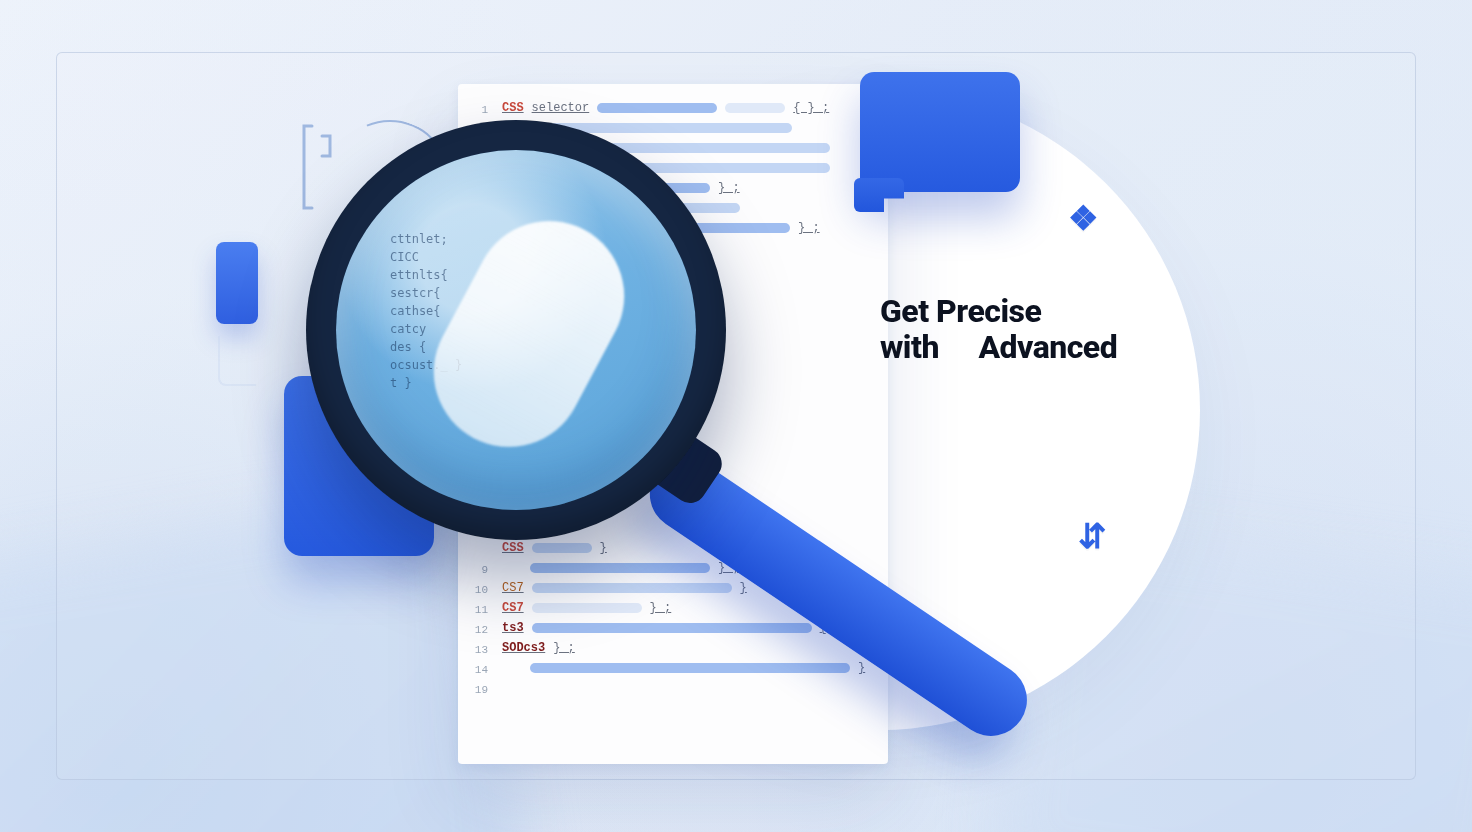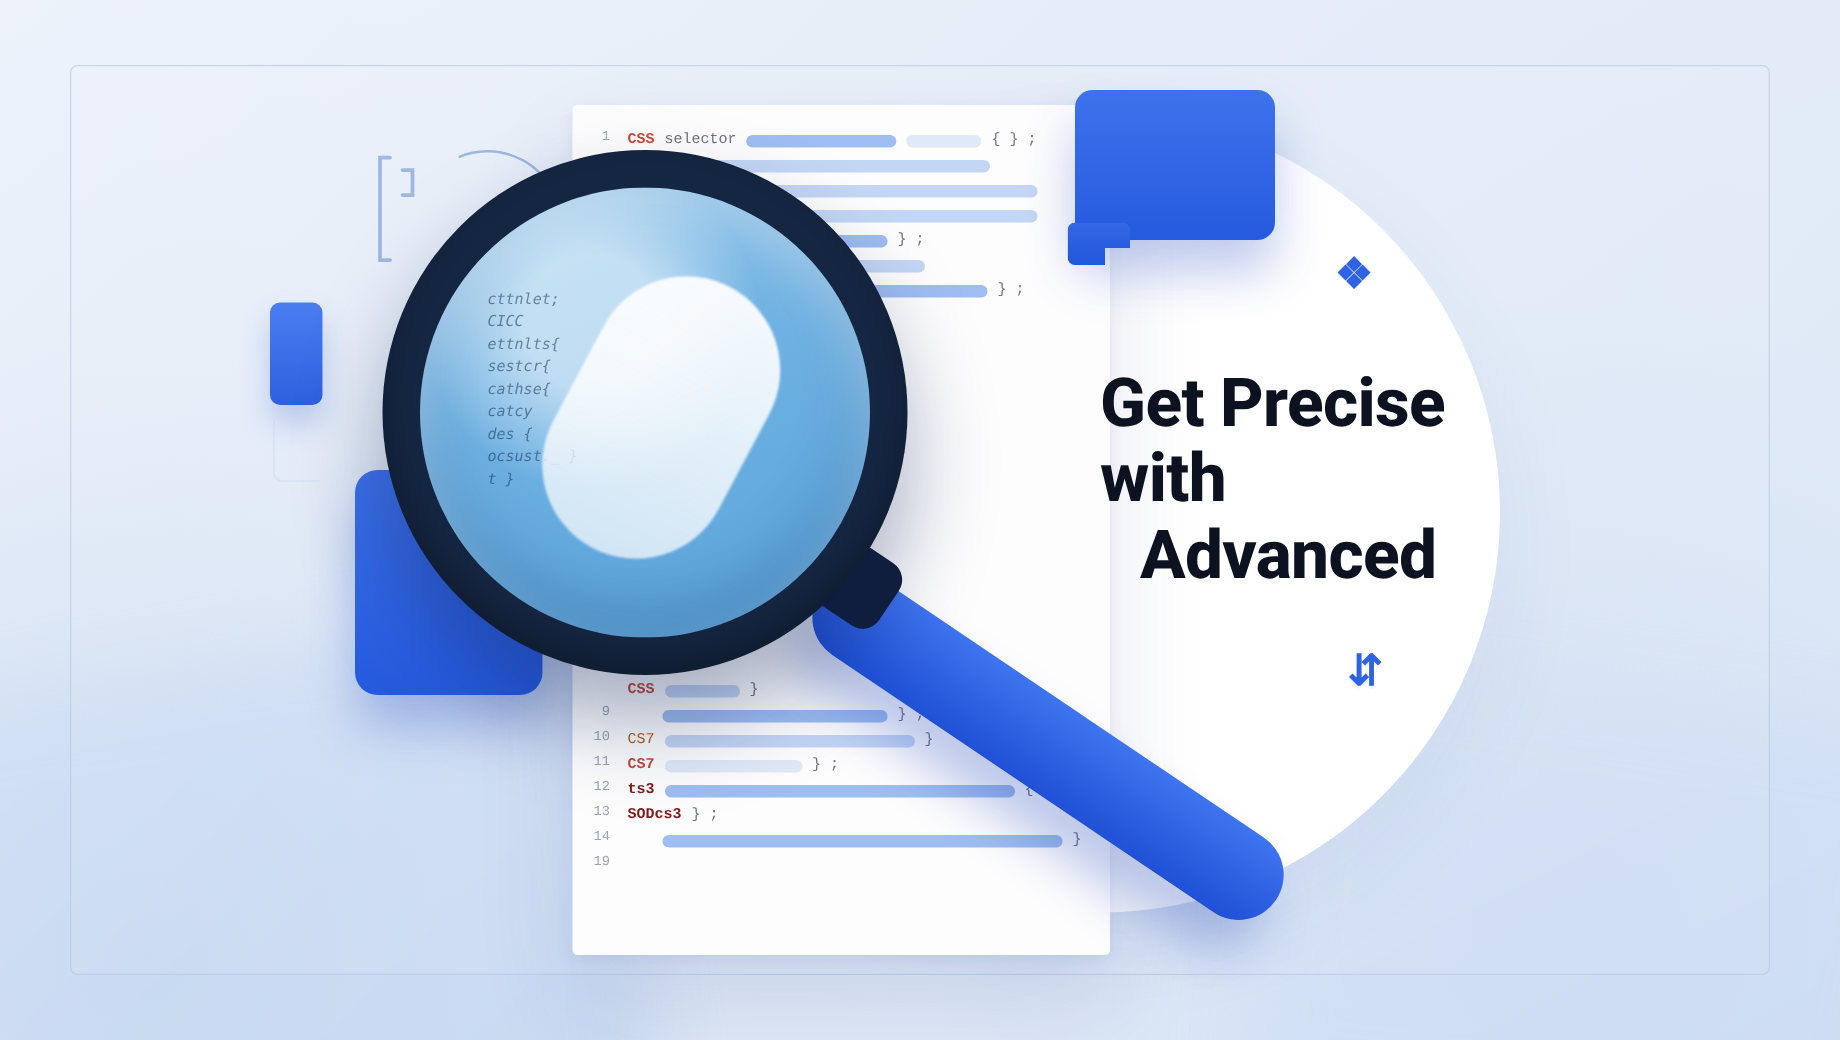--- a/index.html
+++ b/index.html
@@ -81,21 +81,21 @@
     font-family: ui-monospace, SFMono-Regular, Menlo, Consolas, "Liberation Mono", monospace;
     font-size:12px; color:#6b7280;
     overflow:hidden;
   }
   .doc .gutter {
     position:absolute; left:0; top:0; bottom:0; width:36px;
     color:#9aa6b6; font-size:11px; text-align:right; padding:16px 6px 0 0;
     line-height:20px;
   }
   .gnum { display:block; height:20px; }
-  .doc .row { height:20px; display:flex; align-items:flex-end; gap:8px; white-space:nowrap; }
+  .doc .row { height:20px; display:flex; align-items:center; gap:8px; white-space:nowrap;text-decoration:underline; }
   .kw { color:#c9493b; font-weight:600; }
   .kw2 { color:#7f1d1d; font-weight:600; }
   .kw3 { color:#b45f1a; }
   .bar { height:10px; border-radius:5px; background:#cdddf6; }
   .bar.b1 { background:#9fbdf0; }
   .bar.b2 { background:#c3d6f4; }
   .bar.b3 { background:#e0e9f8; }
   .brace { color:#6b7280; }
 
   
@@ -117,31 +117,31 @@
   }
   .lens {
     position:absolute; left:30px; top:30px; width:360px; height:360px; border-radius:50%;
     background:
       radial-gradient(circle at 38% 30%, rgba(255,255,255,0.55) 0 16%, rgba(255,255,255,0) 40%),
       linear-gradient(160deg, #8fc4ea 0%, #6eb1e2 45%, #5aa4da 100%);
     box-shadow: inset 0 18px 40px rgba(255,255,255,0.35), inset 0 -24px 50px rgba(10,50,110,0.25);
     overflow:hidden;
   }
   .lens .code { position:absolute; inset:0; padding:80px 40px 40px 54px; font-family: ui-monospace, Menlo, Consolas, monospace; font-size:12px; color:rgba(20,50,90,0.55); line-height:18px; filter:blur(0.4px); }
-  .lens .code span{ display:block;font-style:italic; }
+  .lens .code span{ display:block; }
   .lens .highlight {
     position:absolute; left:118px; top:66px; width:150px; height:236px; border-radius:90px;
     background:linear-gradient(180deg, rgba(255,255,255,0.92), rgba(255,255,255,0.7));
     transform:rotate(28deg); filter:blur(1px);
   }
 
   
   .headline {
     position:absolute; left:880px; top:294px; width:380px;
-    color:#0c1220; font-weight:800; font-size:54px; line-height:1.12;
+    color:#0c1220; font-weight:800; font-size:32px; line-height:1.12;
     letter-spacing:-0.5px;
   }
   .headline .accent { color:#0c1220;margin-left:32px; }
 </style>
 </head>
 <body>
 
 <div class="bg-blur">
   <div class="shape1"></div>
   <div class="shape2"></div>

